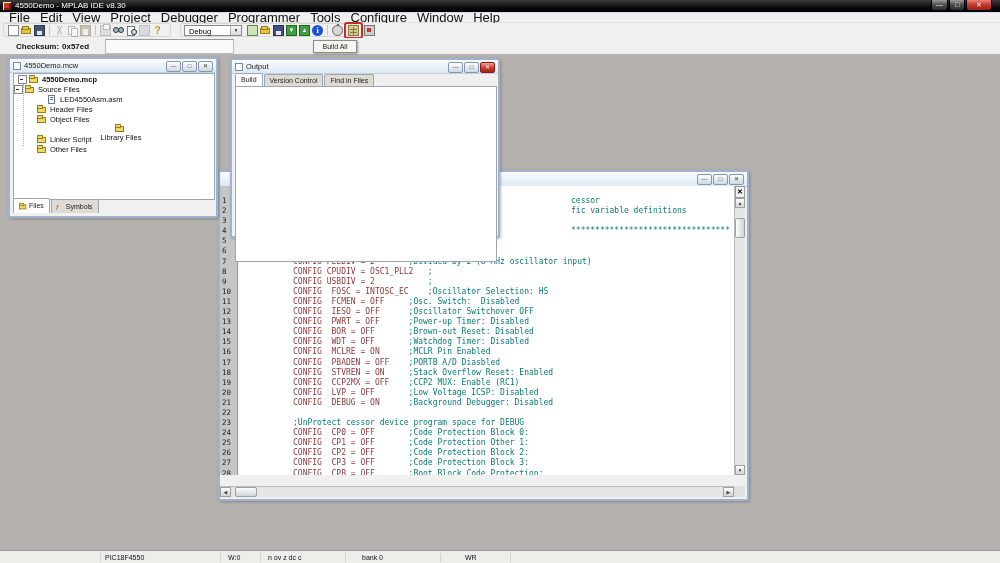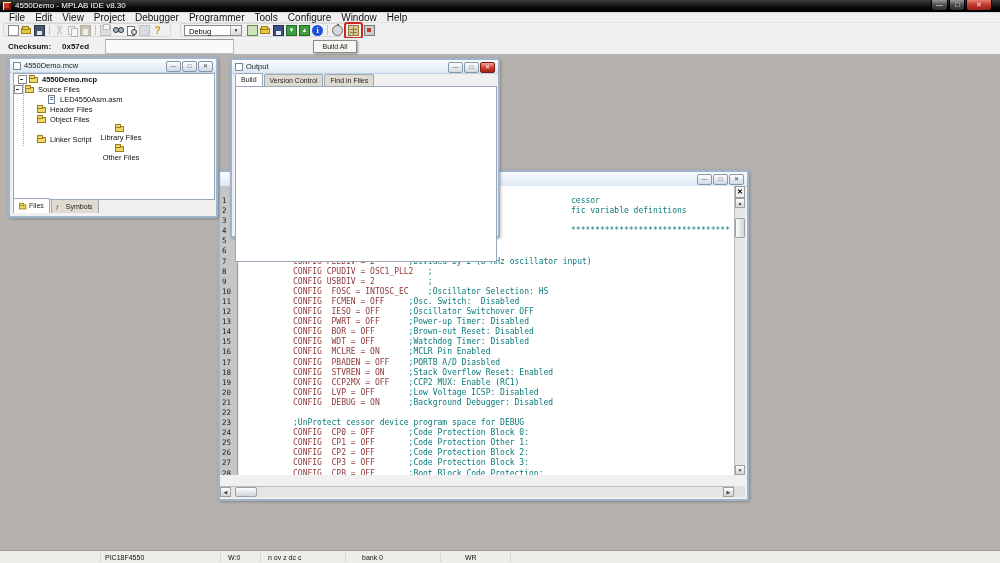--- a/index.html
+++ b/index.html
@@ -13,21 +13,21 @@
   .title-text{position:absolute;left:15px;top:0;height:12px;line-height:12px;color:#fff;font-size:8px;}
   .win-controls{position:absolute;right:8px;top:0;height:10px;display:flex;}
   .mbtn{height:10px;border:1px solid #000;border-top:none;border-radius:0 0 3px 3px;
     background:linear-gradient(#9a9a9a,#4a4a4a 50%,#2d2d2d);color:#eee;font-size:7px;line-height:9px;
     text-align:center;margin-left:1px;}
   .mbtn.min{width:15px}.mbtn.max{width:14px}
   .mbtn.close{width:24px;background:linear-gradient(#e98173,#c2352b 50%,#93231c);}
   
   .menubar{position:absolute;left:0;top:13px;width:1000px;height:10px;background:#f0f0f0;
     border-bottom:1px solid #e2e2e2;display:flex;align-items:center;padding-left:4px;box-sizing:border-box;}
-  .menu-item{font-size:10px;color:#111;padding:0 5px;line-height:10px;}
+  .menu-item{font-size:13px;color:#111;padding:0 5px;line-height:10px;}
   
   .toolbar{position:absolute;left:0;top:23px;width:1000px;height:15px;background:#f0f0f0;}
   .tb-group{position:absolute;top:0;height:14px;border:1px solid #d8d8d8;border-radius:2px;
     background:#f0f0f0;display:flex;align-items:center;box-sizing:border-box;padding:0 3px;}
   .tb-sep{width:1px;height:10px;background:#c4c4c4;margin:0 3px;flex:0 0 auto;}
   .ti{width:11px;height:11px;position:relative;flex:0 0 auto;margin:0 1px;}
   .dim{opacity:.45;}
   .ti-new-file{background:#fff;border:1px solid #888;box-sizing:border-box;}
   .ti-open-file:before,.ti-folder-glyph:before{content:"";position:absolute;left:0;top:3px;width:10px;height:6px;
     background:#e8c83e;border:1px solid #9a7e1c;box-sizing:border-box;}
@@ -63,21 +63,21 @@
   .ti-build-options{background:#cfcfcf;border:1px solid #777;box-sizing:border-box;}
   .ti-build-options:before{content:"";position:absolute;left:2px;top:2px;width:4px;height:4px;background:#c23a2e;}
   .hl-wrap{border:2px solid #cf2620;border-radius:3px;padding:1px 1px;margin:-3px 0;flex:0 0 auto;display:flex;}
   .combo{width:58px;height:11px;background:#fff;border:1px solid #8a8a8a;margin-right:4px;
     position:relative;font-size:7.5px;line-height:11px;padding-left:4px;box-sizing:border-box;flex:0 0 auto;}
   .combo-arrow{position:absolute;right:0;top:0;width:10px;height:9px;background:linear-gradient(#fdfdfd,#d8d8d8);
     border-left:1px solid #aaa;font-size:5px;text-align:center;line-height:9px;color:#333;}
   
   .checksum-row{position:absolute;left:0;top:38px;width:1000px;height:16px;background:#f0f0f0;border-bottom:1px solid #dcdcdc;}
   .checksum-label,.checksum-value{font-size:8px;font-weight:bold;color:#111;position:absolute;top:4px;}
-  .checksum-label{left:8px;text-align:center;} .checksum-value{left:62px;}
+  .checksum-label{left:16px;text-align:center;} .checksum-value{left:62px;}
   .checksum-panel{position:absolute;left:105px;top:1px;width:127px;height:13px;background:#fafafa;
     border:1px solid #bbb;border-top-color:#999;}
   .tooltip{position:absolute;left:313px;top:2px;width:42px;height:11px;background:#f7f7f2;border:1px solid #8a8a8a;
     box-shadow:1px 1px 2px rgba(0,0,0,.35);font-size:7px;line-height:11px;text-align:center;color:#222;z-index:60;}
   
   .mdi{position:absolute;left:0;top:54px;width:1000px;height:496px;background:#b4b1ae;overflow:hidden;}
   .child{position:absolute;background:#f0f0f0;border:2px solid #9fb4cc;border-radius:2px;
     box-shadow:1px 1px 3px rgba(0,0,0,.25);box-sizing:border-box;}
   .ctitle{position:relative;height:13px;background:linear-gradient(#fbfdff,#dde8f4);border-bottom:1px solid #c2d2e2;}
   .ctitle .ctext{position:absolute;left:14px;top:0;font-size:7.5px;line-height:13px;color:#1a1a1a;}
@@ -342,21 +342,21 @@
           <div class="trow" style="padding-left: 14px; flex-direction: column;">
             <span style="width: 9px;"></span>
             <span class="tico folder"></span>
             <span>Library Files</span>
           </div>
           <div class="trow" style="padding-left: 14px;">
             <span style="width: 9px;"></span>
             <span class="tico folder"></span>
             <span>Linker Script</span>
           </div>
-          <div class="trow" style="padding-left: 14px; flex-direction: column;">
+          <div class="trow" style="padding-left: 14px;">
             <span style="width: 9px;"></span>
             <span class="tico folder"></span>
             <span>Other Files</span>
           </div>
         </div>
       <div class="proj-tabs" id="proj-tabs">
           <div class="ptab active">
             <span class="tico folder"></span>
             <span>Files</span>
           </div>

